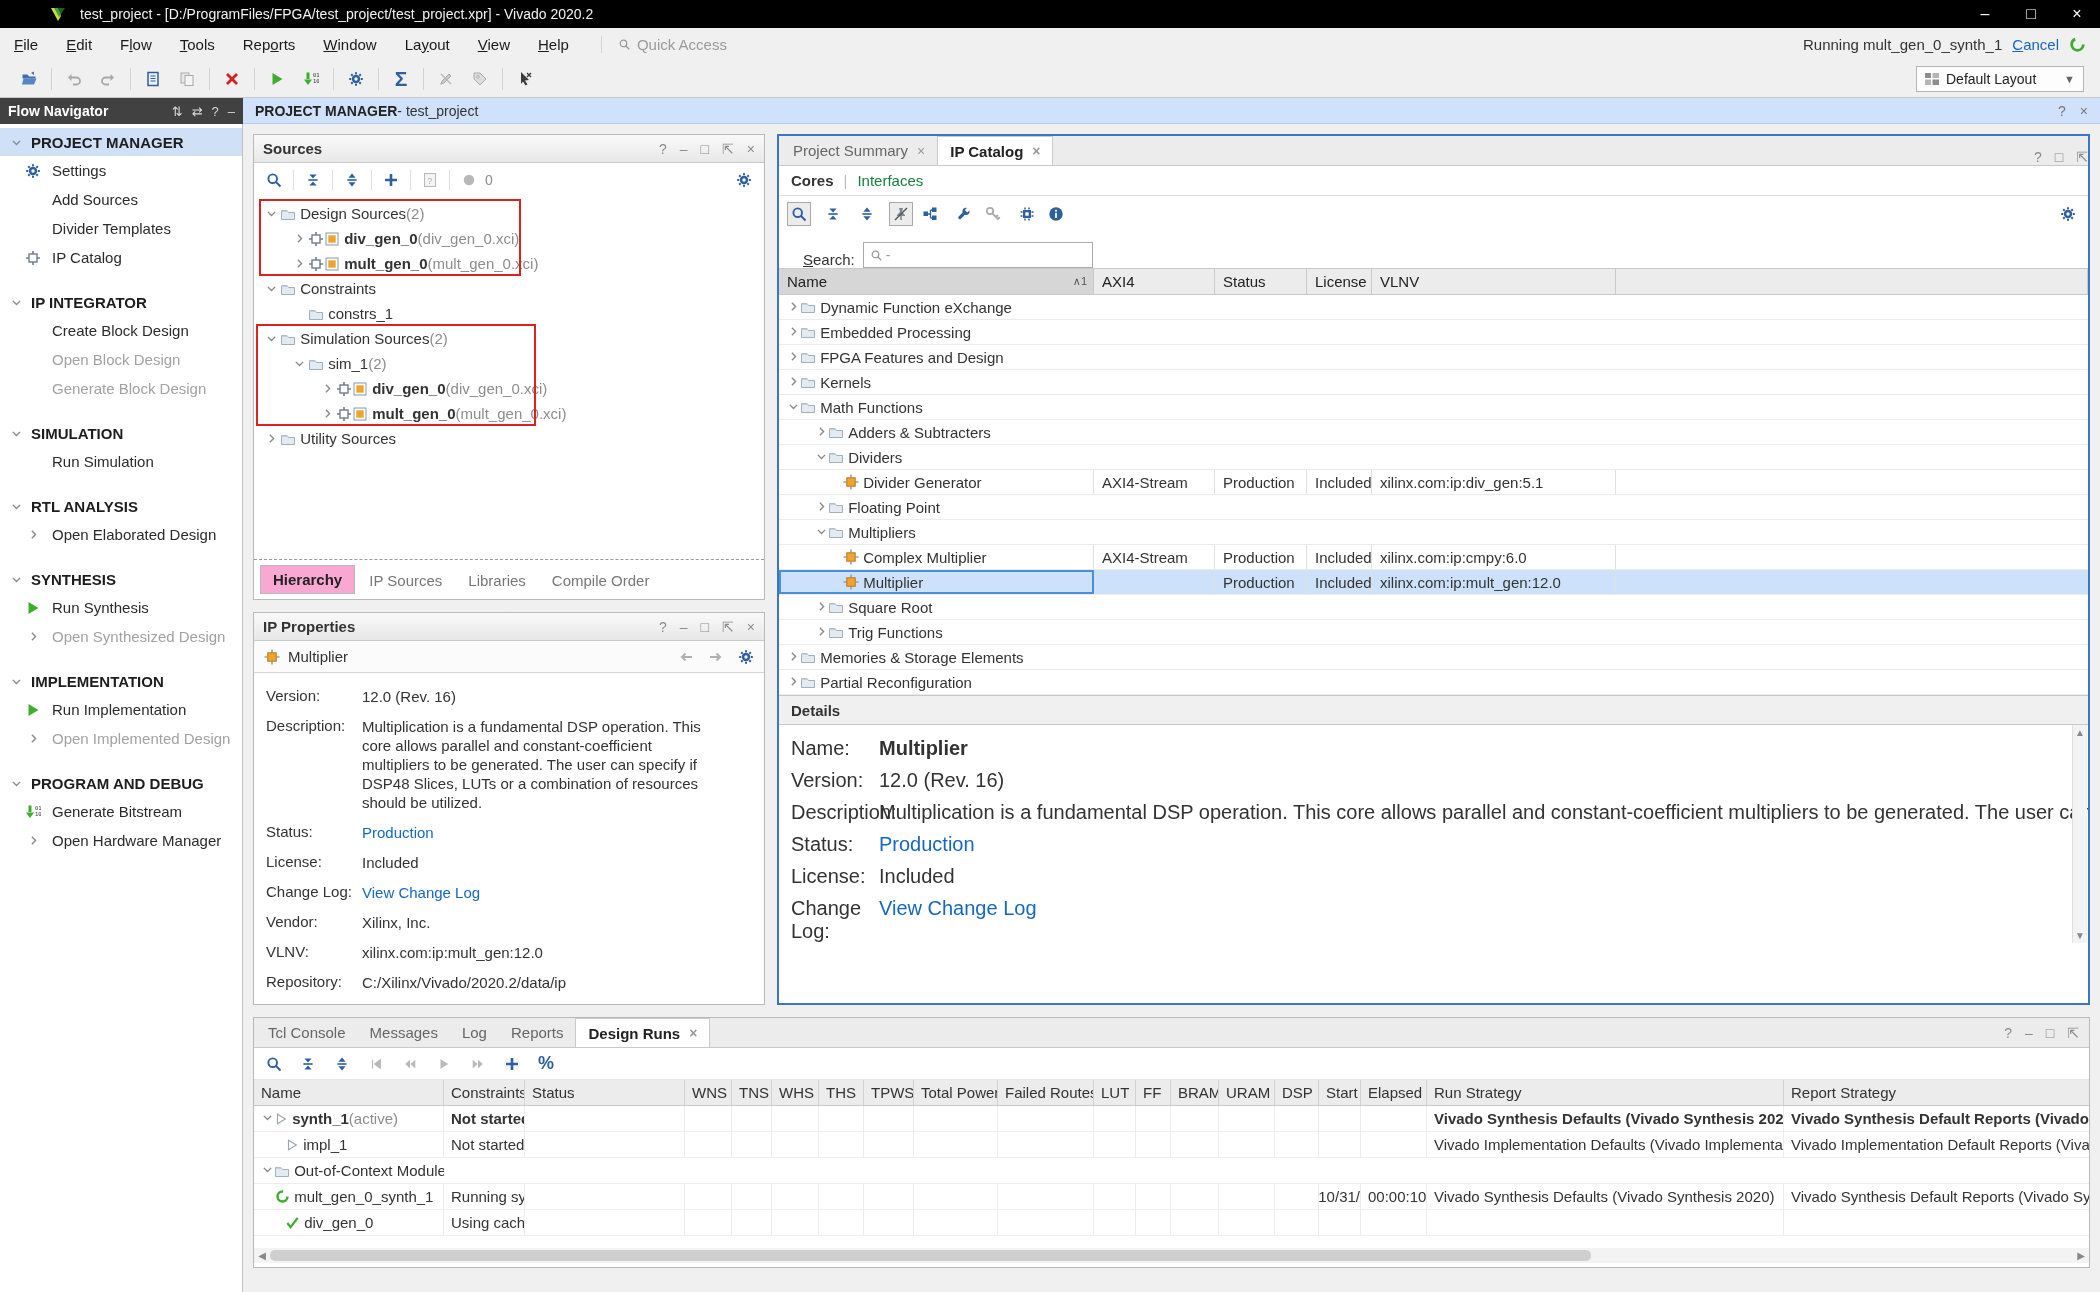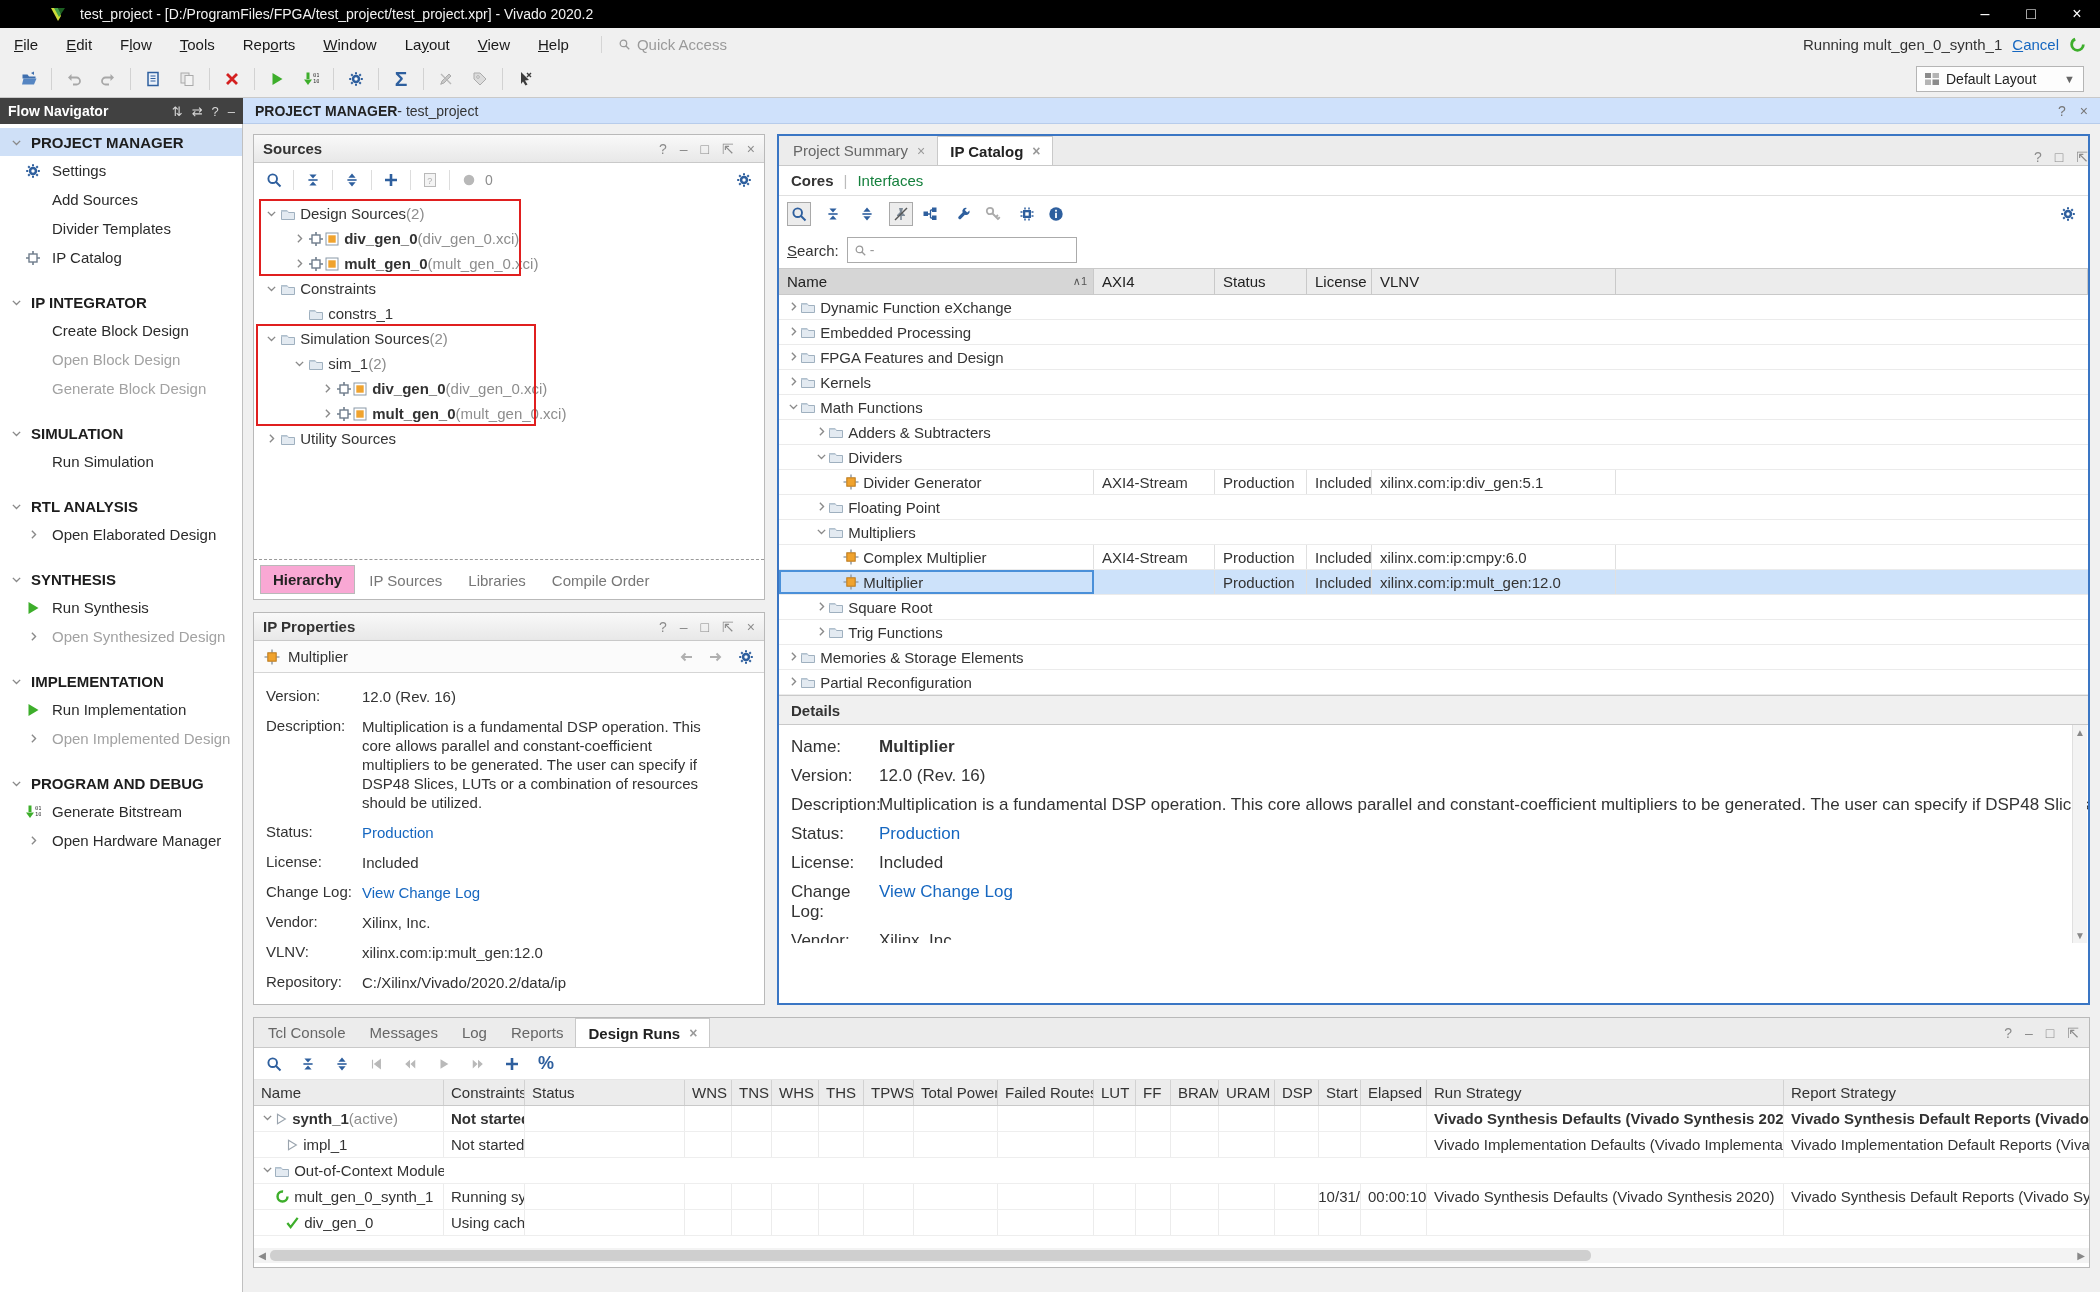--- a/index.html
+++ b/index.html
@@ -81,34 +81,34 @@
   #ipprops-fields { padding:14px 0 0 12px; }
 
   
   #catalog { position:absolute; left:777px; top:134px; width:1313px; height:871px; border:2px solid #3a76c4; background:#fff; }
   #cat-tabs { height:30px; background:#ececec; border-bottom:1px solid #c9c9c9; display:flex; align-items:flex-end; padding-left:2px; }
   .ctab { height:29px; display:flex; align-items:center; gap:9px; padding:0 12px; font-size:15px; color:#666; }
   .ctab.active { background:#fff; border:1px solid #c9c9c9; border-bottom:none; font-weight:bold; color:#222; }
   .ctab .x { color:#999; font-size:14px; }
   #cat-views { height:30px; display:flex; align-items:center; gap:10px; padding:0 12px; font-size:15px; border-bottom:1px solid #e0e0e0; }
   #cat-toolbar { height:36px; display:flex; align-items:center; gap:5px; padding:0 8px; }
-  #cat-search { height:36px; display:flex; align-items:center; gap:8px; padding:0 8px; font-size:15px; }
+  #cat-search { height:36px; display:flex; align-items:flex-end; gap:8px; padding:0 24px; font-size:15px; }
   #cat-search .sbox { width:230px; height:26px; border:1px solid #ababab; display:flex; align-items:center; padding:0 6px; color:#9a9a9a; font-size:14px; gap:3px; }
   .cat-hdr { display:flex; height:27px; background:#ececec; border-top:1px solid #c9c9c9; border-bottom:1px solid #c9c9c9; font-size:15px; color:#222; align-items:center; }
   .cat-hdr .hc { padding-left:8px; border-right:1px solid #c9c9c9; height:100%; display:flex; align-items:center; }
   .cat-hdr .hc.first { background:#d6d6d6; justify-content:space-between; padding-right:6px; }
   .sortbadge { font-size:11px; color:#555; }
   .cat-row { display:flex; height:25px; align-items:stretch; border-bottom:1px solid #ebebeb; font-size:15px; }
   .cat-cell { display:flex; align-items:center; padding-left:8px; white-space:nowrap; overflow:hidden; }
   .cat-row.leaf .cat-cell { border-right:1px solid #e0e0e0; }
   .cat-row.sel { background:#cde2fa; }
   .cat-row.sel .cat-cell.first { outline:2px solid #4a90d9; outline-offset:-2px; }
   #cat-details-bar { height:30px; background:#f0f0f0; border-top:1px solid #c9c9c9; border-bottom:1px solid #c9c9c9; display:flex; align-items:center; padding:0 12px; font-weight:bold; font-size:15px; }
   #cat-details { position:relative; padding:12px 24px 0 12px; height:218px; overflow:hidden; }
-  .drow { display:flex; font-size:17px; margin-bottom:9px; }
+  .drow { display:flex; font-size:20px; margin-bottom:9px; }
   .drow .flabel { width:88px; flex:none; }
   .drow .fvalue { white-space:nowrap; }
   .vscroll { position:absolute; right:1px; top:0; width:15px; height:100%; background:#f3f3f3; border-left:1px solid #e0e0e0; display:flex; flex-direction:column; justify-content:space-between; align-items:center; color:#888; font-size:10px; padding:2px 0; }
 
   
   #bottom { position:absolute; left:253px; top:1017px; width:1837px; height:251px; background:#fff; border:1px solid #b9b9b9; }
   #bot-tabs { height:30px; background:#ececec; border-bottom:1px solid #c9c9c9; display:flex; align-items:flex-end; padding-left:2px; }
   #bot-tabs .picons { margin-left:auto; margin-right:10px; align-self:center; }
   #bot-toolbar { height:32px; display:flex; align-items:center; gap:5px; padding:0 8px; border-bottom:1px solid #e6e6e6; }
   .bt-hdr { display:flex; height:26px; background:#ececec; border-bottom:1px solid #c9c9c9; font-size:15px; align-items:center; }

